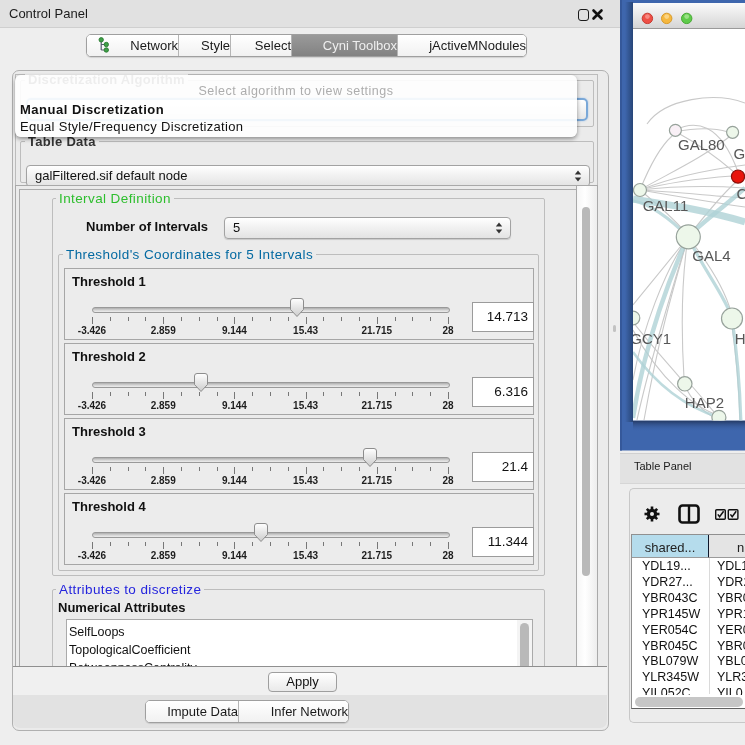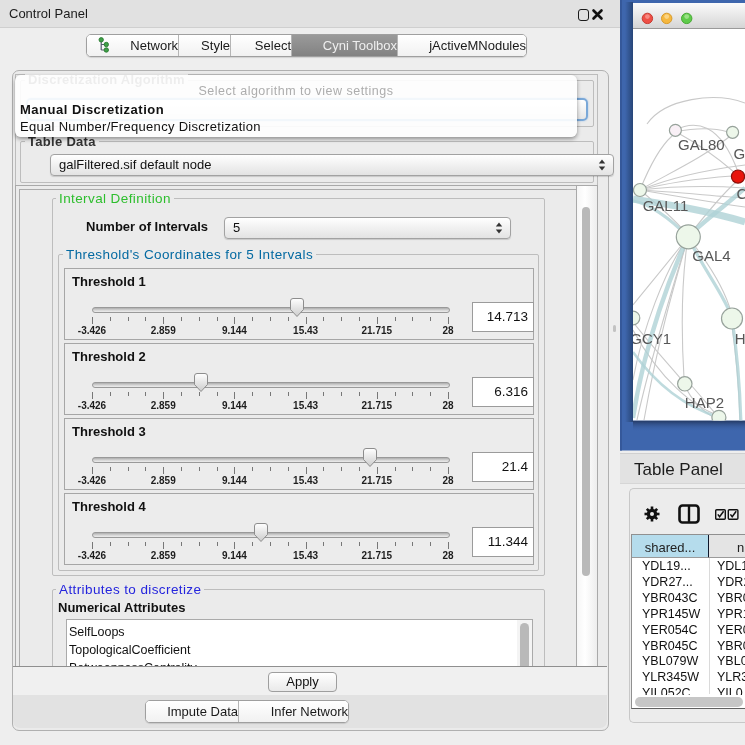--- a/index.html
+++ b/index.html
@@ -50,21 +50,21 @@
   <span class="on" style="width:106px;">Cyni Toolbox</span>
   <span style="width:129px;">jActiveMNodules</span>
 </div>
 
 <div class="abs" style="left:20px;top:80px;width:572px;height:45px;border:1px solid #bdbdbd;border-radius:2px;"></div>
 <div class="abs" style="left:25px;top:71.5px;background:#ebebeb;padding:0 3px;font-size:13px;letter-spacing:0.3px;font-weight:bold;color:#4a4a4a;">Discretization Algorithm</div>
 <div class="abs" style="left:26px;top:98px;width:558px;height:19px;border:2px solid #7aa8d8;border-radius:5px;background:linear-gradient(#fff,#e6e6e6);box-shadow:0 0 2px #9cc0e8;"></div>
 
 <div class="abs" style="left:20px;top:141px;width:572px;height:40px;border:1px solid #bdbdbd;border-radius:2px;"></div>
 <div class="abs" style="left:25px;top:133.5px;background:#ebebeb;padding:0 3px;font-size:13px;letter-spacing:0.3px;font-weight:bold;color:#333;">Table Data</div>
-<div class="combo" style="left:26px;top:154px;width:562px;height:20px;margin-left:24px;">
+<div class="combo" style="left:26px;top:165px;width:562px;height:20px;">
   <div style="font-size:13px;color:#111;line-height:20px;padding-left:8px;">galFiltered.sif default node</div>
   <svg class="ar" width="8" height="12" viewBox="0 0 8 12">
     <path d="M4 0.5 L7.2 4.5 H0.8 Z" fill="#333"></path>
       <path d="M4 11.5 L7.2 7.5 H0.8 Z" fill="#333"></path>
   </svg>
 </div>
 
 <div class="abs" style="left:15px;top:185px;width:581px;height:481px;border:1px solid #a9a9a9;background:#ebebeb;overflow:hidden;">
 <div style="position:absolute;left:3px;top:3px;width:557px;height:478px;border-left:1px solid #ababab;border-top:1px solid #ababab;"></div>
 <div style="position:absolute;left:-15px;top:-185px;width:745px;height:745px;">
@@ -262,21 +262,21 @@
 </div>
 
 <div class="abs" style="left:576px;top:186px;width:20px;height:480px;background:linear-gradient(90deg,#f6f6f6,#ffffff 40%,#ededed);border-left:1px solid #a9a9a9;"></div>
 <div class="abs" style="left:582px;top:207px;width:8px;height:369px;background:#b9b9b9;border-radius:5px;"></div>
 
 <div class="abs" style="left:15px;top:75px;width:562px;height:62px;background:rgba(255,255,255,0.9);border-radius:6px;
   box-shadow:0 2px 4px rgba(0,0,0,0.4);"></div>
 <div class="abs" style="left:15px;top:75px;width:562px;height:62px;">
   <div style="position:absolute;left:0;top:9px;width:100%;text-align:center;font-size:12.5px;letter-spacing:0.5px;color:#adadad;">Select algorithm to view settings</div>
   <div style="position:absolute;left:5px;top:27px;font-size:13px;letter-spacing:0.5px;font-weight:bold;color:#111;">Manual Discretization</div>
-  <div style="position:absolute;left:5px;top:44px;font-size:13px;letter-spacing:0.3px;color:#111;">Equal Number/Frequency Discretization</div>
+  <div style="position:absolute;left:5px;top:44px;font-size:13px;letter-spacing:0.3px;color:#111;">Equal Style/Frequency Discretization</div>
 </div>
 
 <div class="abs" style="left:13px;top:666px;width:594px;height:1px;background:#8f8f8f;"></div>
 <div class="abs" style="left:13px;top:667px;width:594px;height:28px;background:#f0f0f0;"></div>
 <div class="abs" style="left:13px;top:695px;width:594px;height:33px;background:#e2e2e2;border-radius:0 0 7px 7px;"></div>
 <div class="abs" style="left:268px;top:672px;width:67px;height:18px;border:1px solid #9e9e9e;border-radius:4px;
   background:linear-gradient(#ffffff,#e9e9e9);font-size:13px;color:#111;text-align:center;line-height:18px;">Apply</div>
 <div class="seg" style="left:145px;top:700px;">
   <span style="width:92px;">Impute Data</span>
   <span style="width:110px;">Infer Network</span>
@@ -375,21 +375,21 @@
       <text x="22.7" y="210.5">GAL11</text>
       <text x="72.3" y="260.5">GAL4</text>
       <text x="10.3" y="344">GCY1</text>
       <text x="114.8" y="343.5">HIS</text>
       <text x="64.8" y="408">HAP2</text>
     </g>
   </g>
 </svg>
 
 <div class="abs" style="left:620px;top:453px;width:125px;height:29px;background:#e2e2e2;border-top:1px solid #d0d0d0;border-bottom:1px solid #d6d6d6;"></div>
-<div class="abs" style="left:634px;top:460px;font-size:17px;color:#1c1c1c;">Table Panel</div>
+<div class="abs" style="left:634px;top:460px;font-size:11px;color:#1c1c1c;">Table Panel</div>
 
 <div class="abs" style="left:629px;top:488px;width:116px;height:233px;background:#ececec;border:1px solid #c8c8c8;border-radius:5px 0 0 5px;border-right:none;"></div>
 
 <svg class="abs" style="left:643px;top:505px;" width="18" height="18" viewBox="0 0 18 18">
   <g fill="#111">
       <circle cx="9" cy="9" r="5.2"></circle>
   <g stroke="#111" stroke-width="2.6">
     <line x1="9" y1="1.5" x2="9" y2="16.5"></line>
         <line x1="1.5" y1="9" x2="16.5" y2="9"></line>
     <line x1="3.8" y1="3.8" x2="14.2" y2="14.2"></line>

